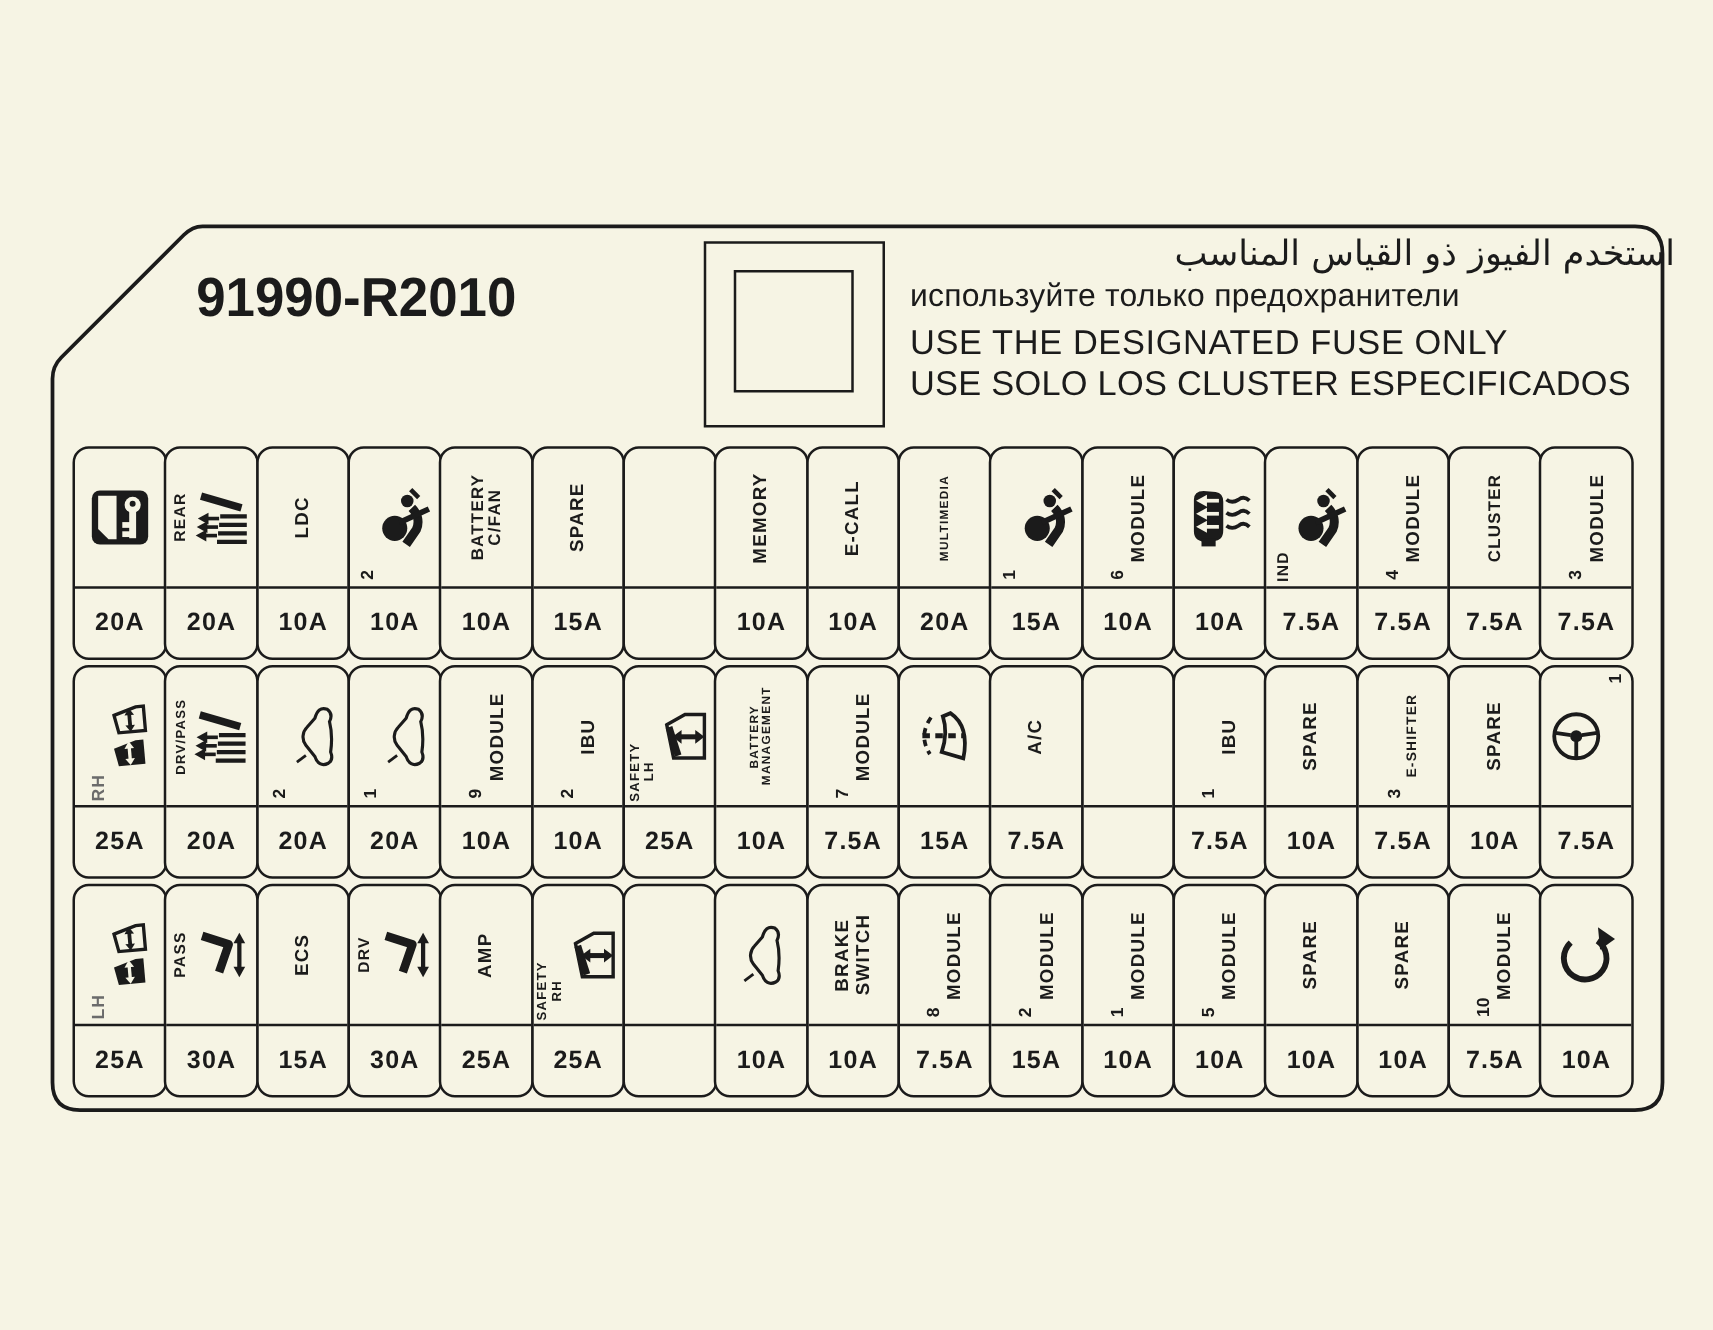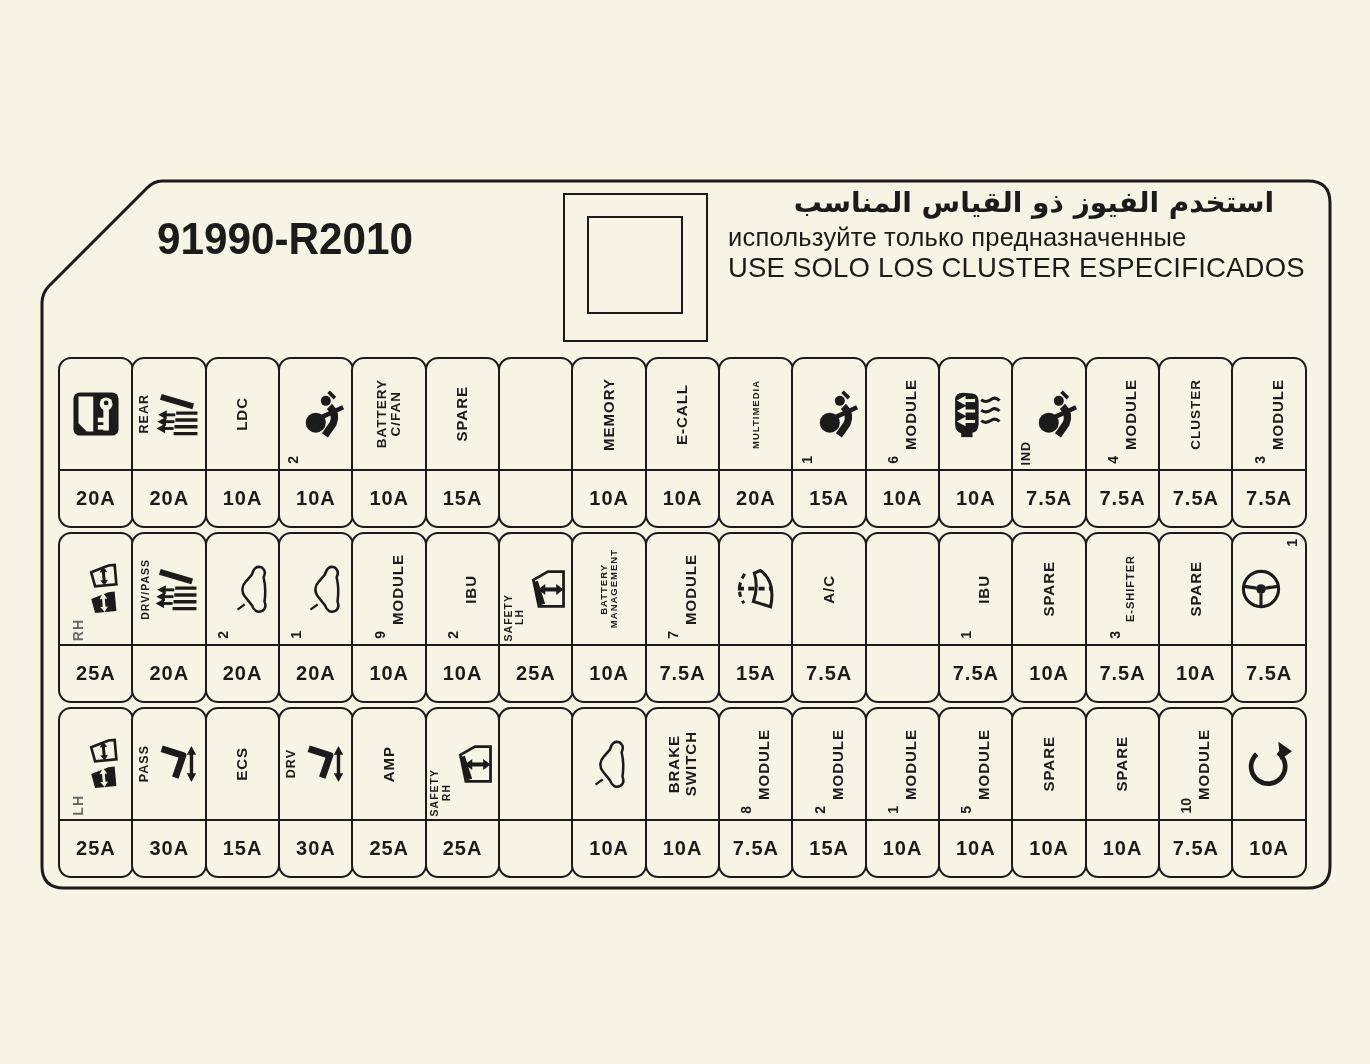--- a/index.html
+++ b/index.html
@@ -7,21 +7,21 @@
     width:1370px;height:1064px;position:relative;overflow:hidden;
     background:#f6f4e4;color:#1b1b1b;
     font-family:"Liberation Sans",sans-serif;
   }
   .abs{position:absolute;}
   #panel-outline{left:0;top:0;}
   #part-number{left:157px;top:214px;font-size:44px;font-weight:bold;letter-spacing:0px;transform:scaleX(0.96);transform-origin:left;}
   #puller{left:563px;top:193px;width:141px;height:145px;border:2.5px solid #1b1b1b;}
   #puller-inner{position:absolute;left:22px;top:21px;width:92px;height:94px;border:2.5px solid #1b1b1b;}
   #warnings{left:728px;top:183px;width:612px;}
-  .w-ar{font-family:"DejaVu Sans",sans-serif;font-size:28px;font-weight:bold;direction:rtl;text-align:center;line-height:40px;}
+  .w-ar{font-family:"DejaVu Sans",sans-serif;font-size:28px;font-weight:normal;direction:rtl;text-align:right;line-height:40px;}
   .w-ru{font-size:25.5px;line-height:28px;letter-spacing:0.2px;}
   .w-en{font-size:27.5px;line-height:33px;margin-top:6px;letter-spacing:0.5px;}
   .w-es{font-size:27.5px;line-height:33px;letter-spacing:0.2px;}
 
   #grid{left:58px;top:357px;width:1249px;height:521px;}
   .grid-row{position:absolute;left:0;width:100%;height:171px;display:flex;}
   .cell{
     flex:1 1 0;min-width:0;margin-left:-2.5px;background:#f6f4e4;
     border:2.5px solid #1b1b1b;border-radius:13px;
     display:flex;flex-direction:column;box-sizing:border-box;
@@ -56,21 +56,22 @@
 </svg>
 
 <div id="part-number" class="abs">91990-R2010</div>
 
 <div id="puller" class="abs">
   <div id="puller-inner"></div>
 </div>
 
 <div id="warnings" class="abs">
   <div class="w-ar">استخدم الفيوز ذو القياس المناسب</div>
-  <div class="w-ru">используйте только предназначенные</div>
+  <div class="w-ru">используйте только предохранители</div>
+  <div class="w-en">USE THE DESIGNATED FUSE ONLY</div>
   <div class="w-es">USE SOLO LOS CLUSTER ESPECIFICADOS</div>
 </div>
 
 <div id="grid" class="abs">
     <div class="grid-row" style="top: 0px;">
       <div class="cell">
         <div class="icon-area">
           <span class="icon">
             <svg width="48" height="46" viewBox="0 0 52 50">
               <rect x="1.5" y="1.5" width="49" height="47" rx="7" fill="#1b1b1b"></rect>

